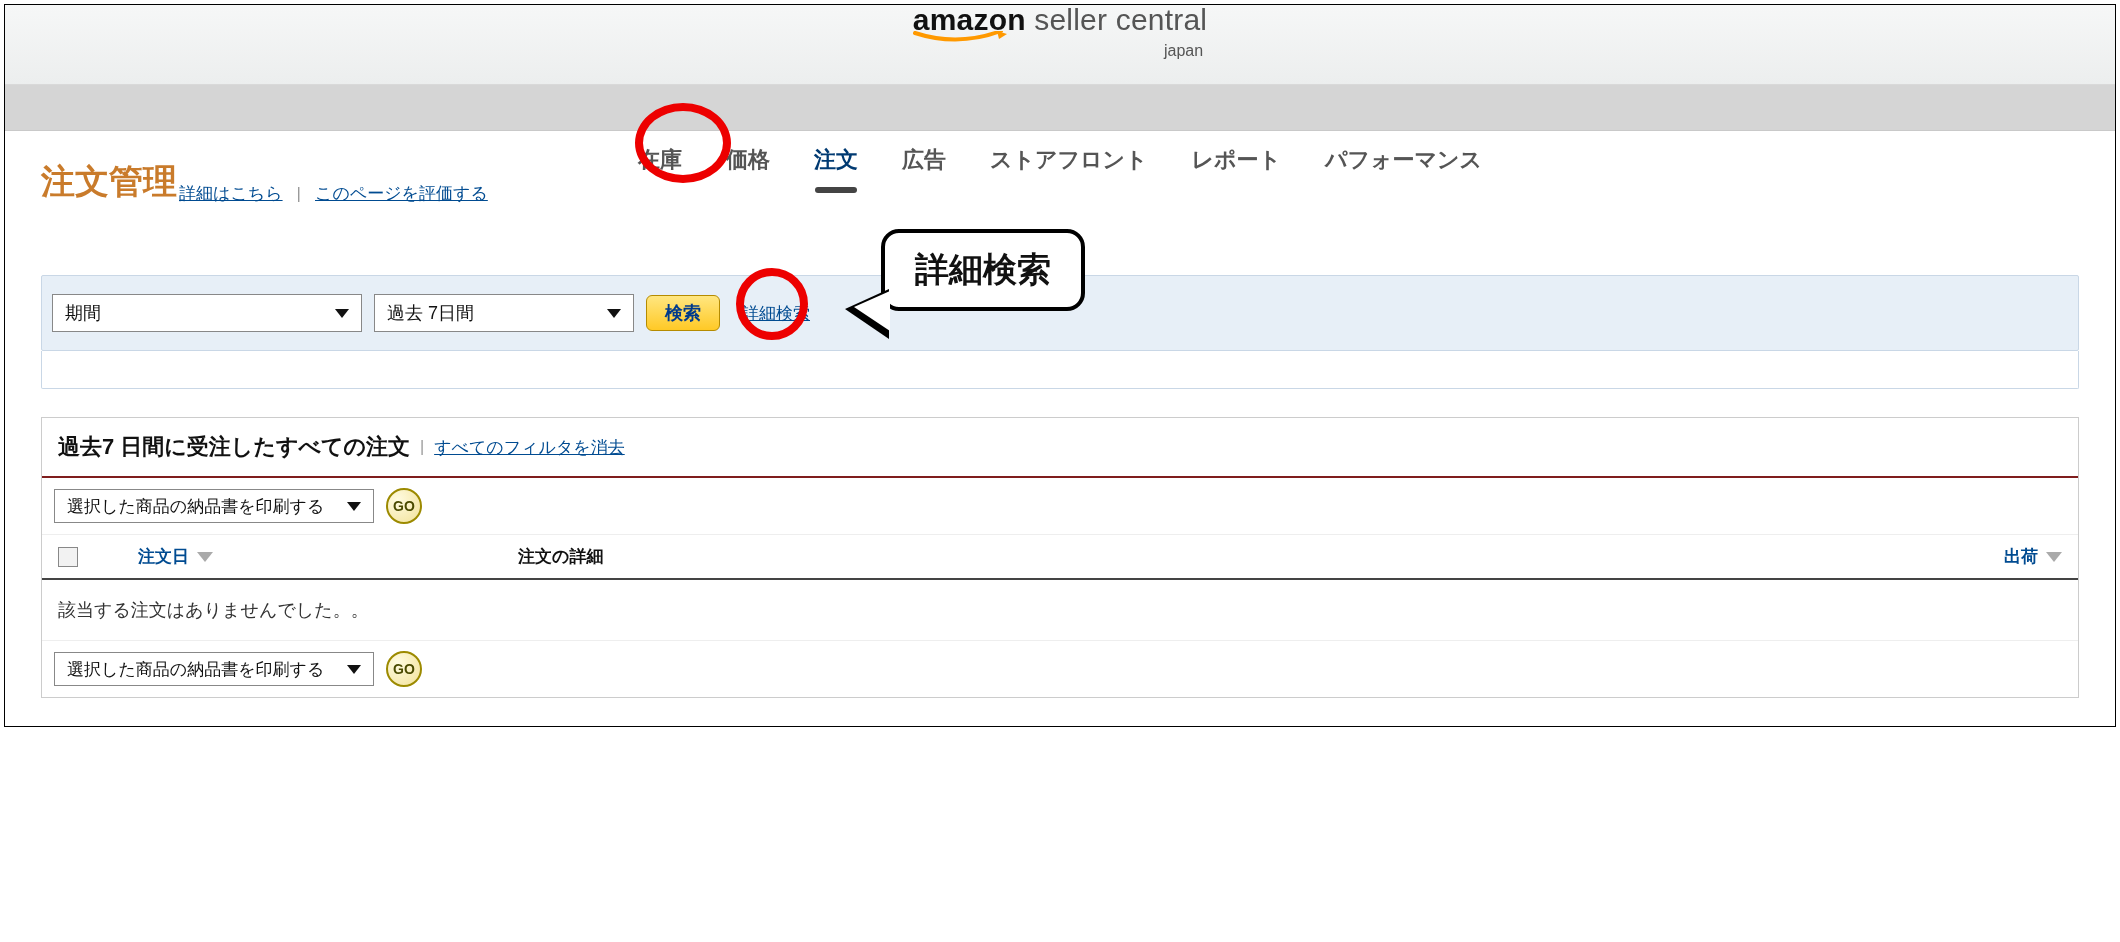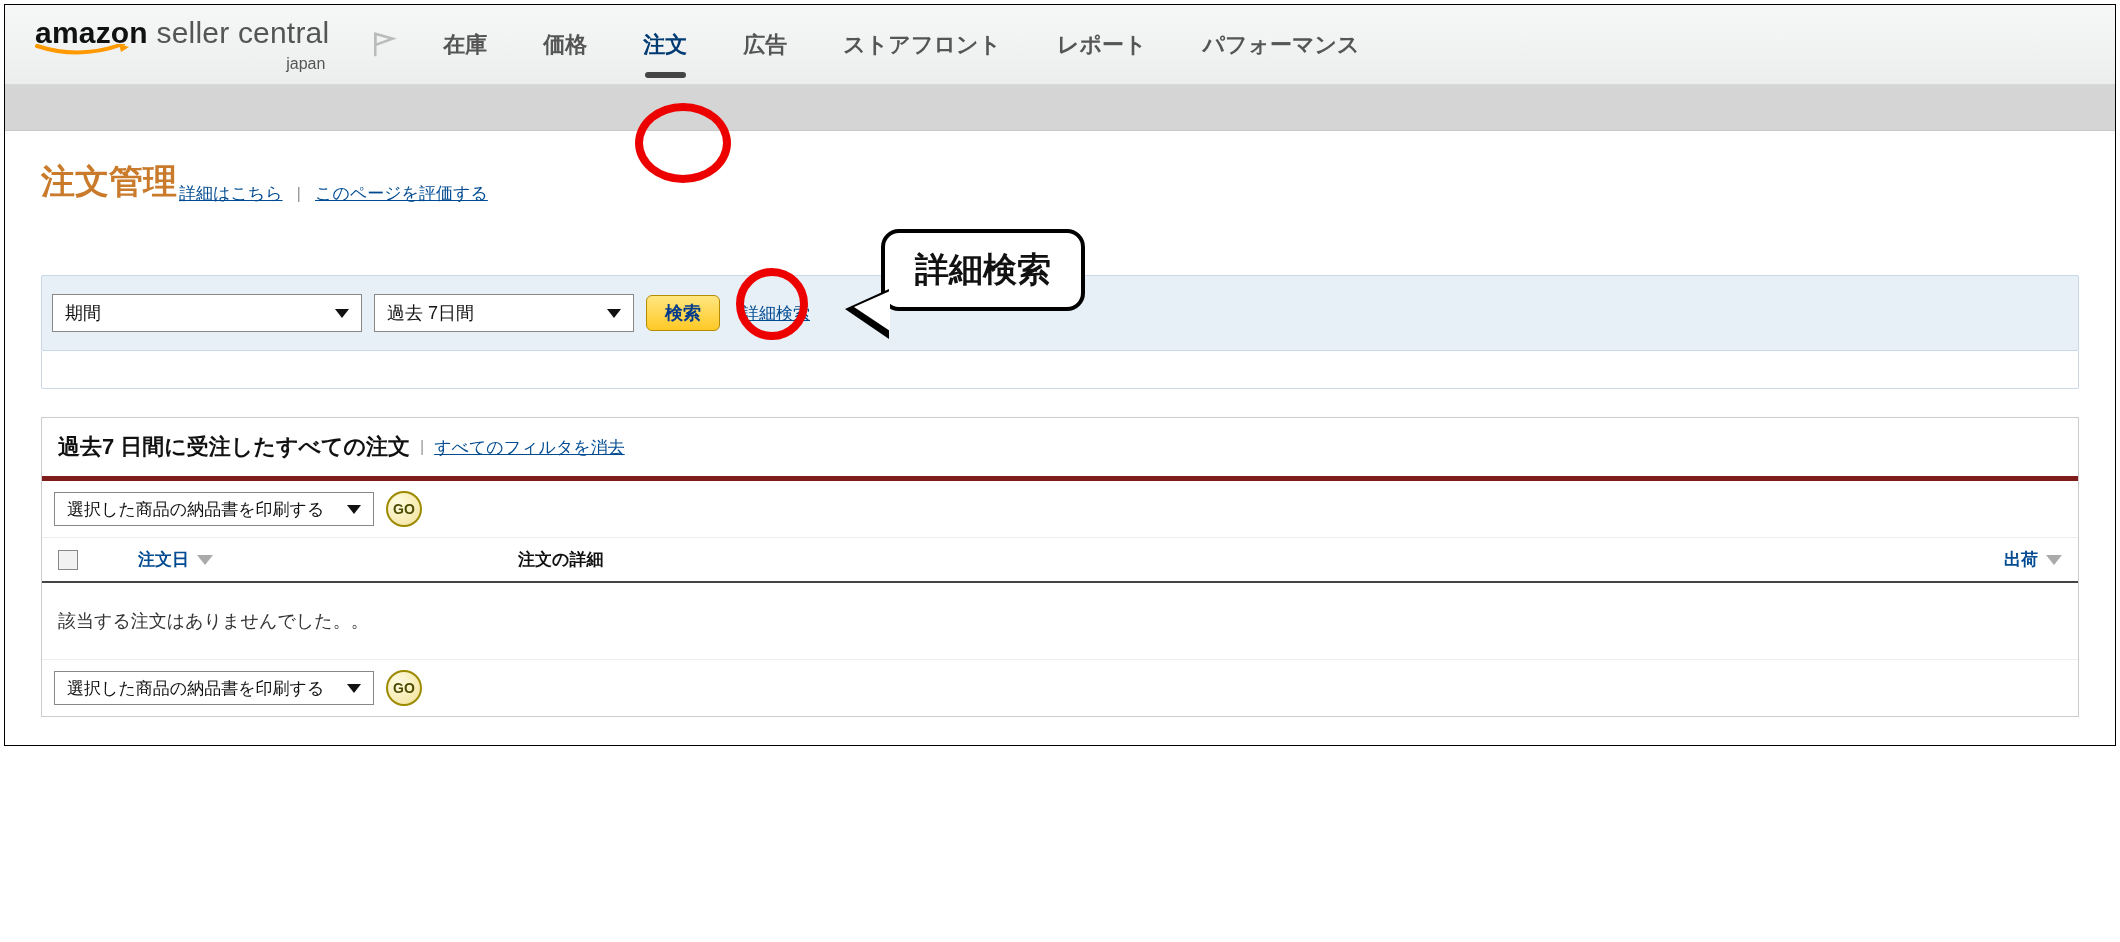--- a/index.html
+++ b/index.html
@@ -1,31 +1,31 @@
 <!DOCTYPE html>
 <html><head>
   <meta charset="utf-8">
   <style>
     * { box-sizing: border-box; margin: 0; padding: 0; }
     body { font-family: "Helvetica Neue", Arial, "Hiragino Kaku Gothic ProN", "Meiryo", sans-serif; font-size: 16px; color:#111; background:#fff; }
 
     
-    .header-bar { background: linear-gradient(#f6f7f7,#eceeee); border-bottom: 1px solid #d9d9d9; height: 80px; display:flex; align-items:center; padding: 0 30px; gap: 40px;}
+    .header-bar { background: linear-gradient(#f6f7f7,#eceeee); border-bottom: 1px solid #d9d9d9; height: 80px; display:flex; align-items:center; padding: 0 30px; gap: 40px; flex-direction: column;}
     .logo { display:flex; flex-direction:column; align-items:flex-start; line-height:1; }
     .logo-main { font-size: 30px; font-weight:700; color:#111; letter-spacing:.2px; font-family: Arial, sans-serif;}
     .logo-main .amz { position:relative; }
     .logo-main .amz:after{
       content:""; position:absolute; left:0; right:0; bottom:-6px; height:10px;
       background: radial-gradient(ellipse 48px 12px at 50% 0, rgba(255,153,0,0) 40%, rgba(255,153,0,0) 41%);
     }
     .smile { display:block; width:96px; height:12px; margin-top:-4px; }
     .logo-sc { font-weight:400; color:#555;}
     .logo-sub { align-self:flex-end; font-size:16px; color:#555; padding-right:4px;}
     .flag-icon { width: 30px; height: 30px; color:#bbb; }
-    .nav { display:flex; gap: 48px; align-items:center; }
+    .nav { display:flex; gap: 36px; align-items:center; }
     .nav-item { font-size:22px; font-weight:700; color:#555; cursor:pointer; position:relative; padding: 6px 4px;}
     .nav-item.active { color:#003a72; }
     .nav-item.active:after { content:""; position:absolute; left:10%; right:10%; bottom:-12px; height:6px; background:#444; border-radius:3px;}
     
     .subband { height:46px; background:#d5d5d5; border-bottom:1px solid #c9c9c9; }
 
     
     .page { padding: 28px 36px; position:relative;}
     .title-row { display:flex; align-items:flex-end; gap:2px; }
     .page-title { font-size:34px; font-weight:700; color:#c97b2b; }
@@ -37,32 +37,32 @@
     .search-wrap { margin-top: 70px; border:1px solid #c9d7e6; background:#e7eff7; padding: 18px 10px; display:flex; align-items:center; gap:12px; border-radius:2px;}
     .search-wrap2 { border:1px solid #c9d7e6; background:#fff; height:38px; border-top:none; border-radius:0 0 2px 2px;}
     .select-like { display:flex; align-items:center; justify-content:space-between; background:#fff; border:1px solid #888; height:38px; padding:0 12px; min-width:310px; cursor:pointer; font-size:18px;}
     .select-like.range { min-width:260px; }
     .tri-down { width:0; height:0; border-left:7px solid transparent; border-right:7px solid transparent; border-top:9px solid #111; }
     .btn-search { background: linear-gradient(#ffe680,#ffc926); border:1px solid #b58b00; color:#003a8c; font-weight:700; font-size:18px; padding:5px 18px; border-radius:6px; cursor:pointer;}
     .adv-link { color:#004b91; text-decoration:underline; font-size:17px; margin-left:10px; cursor:pointer; position:relative;}
 
     
     .results { margin-top:28px; border:1px solid #ccc; }
-    .results-head { padding: 14px 16px; border-bottom:5px solid #7f1d1d; display:flex; align-items:center; gap:10px;}
+    .results-head { padding: 14px 16px; border-bottom:2px solid #7f1d1d; display:flex; align-items:center; gap:10px;}
     .results-head h2 { font-size:22px; font-weight:700;}
     .results-head .clear-filters { font-size:17px; }
     .action-row { padding:10px 12px; display:flex; align-items:center; gap:12px; border-bottom:1px solid #eee;}
     .action-row .select-like { min-width:320px; height:34px; font-size:17px;}
     .btn-go { width:36px; height:36px; border-radius:18px; border:2px solid #9c8a00; background: radial-gradient(circle at 30% 30%, #fffbe0, #f2e29a); font-weight:700; color:#4a4a00; font-size:14px; cursor:pointer;}
     .tbl-head { display:grid; grid-template-columns: 80px 380px 1fr 140px; align-items:center; padding: 10px 16px; border-bottom:2px solid #444; font-size:17px;}
     .tbl-head .th-sort { display:flex; align-items:center; gap:8px; font-weight:700;}
     .th-order, .th-ship { color:#004b91; cursor:pointer; }
     .sort-tri { width:0;height:0;border-left:8px solid transparent;border-right:8px solid transparent;border-top:10px solid #aaa;}
     .chk { width:20px; height:20px; border:1px solid #888; background:#f2f2f2;}
-    .empty { padding:26px 16px; font-size:18px; color:#333; border-bottom:1px solid #eee;}
+    .empty { padding:18px 16px; font-size:18px; color:#333; border-bottom:1px solid #eee;}
     .th-ship { justify-self:end; }
 
     
     .circle-anno { position:absolute; border:8px solid #ed0000; border-radius:50%; pointer-events:none;}
     .circle1 { width:96px; height:80px; left:594px; top:-74px;}
     .circle2 { width:72px; height:72px; left:718px; top:20px;}
     .callout { position:absolute; left:840px; top:-46px; }
     .callout-box { border:4px solid #000; border-radius:18px; padding:14px 30px; font-size:34px; font-weight:900; background:#fff;}
     .callout-tail { position:absolute; left:-36px; top:60px; width:0;height:0; border-top:20px solid transparent; border-bottom:30px solid transparent; border-right:44px solid #000;}
     .callout-tail-inner { position:absolute; left:-27px; top:62px; width:0;height:0; border-top:16px solid transparent; border-bottom:24px solid transparent; border-right:36px solid #fff;}

